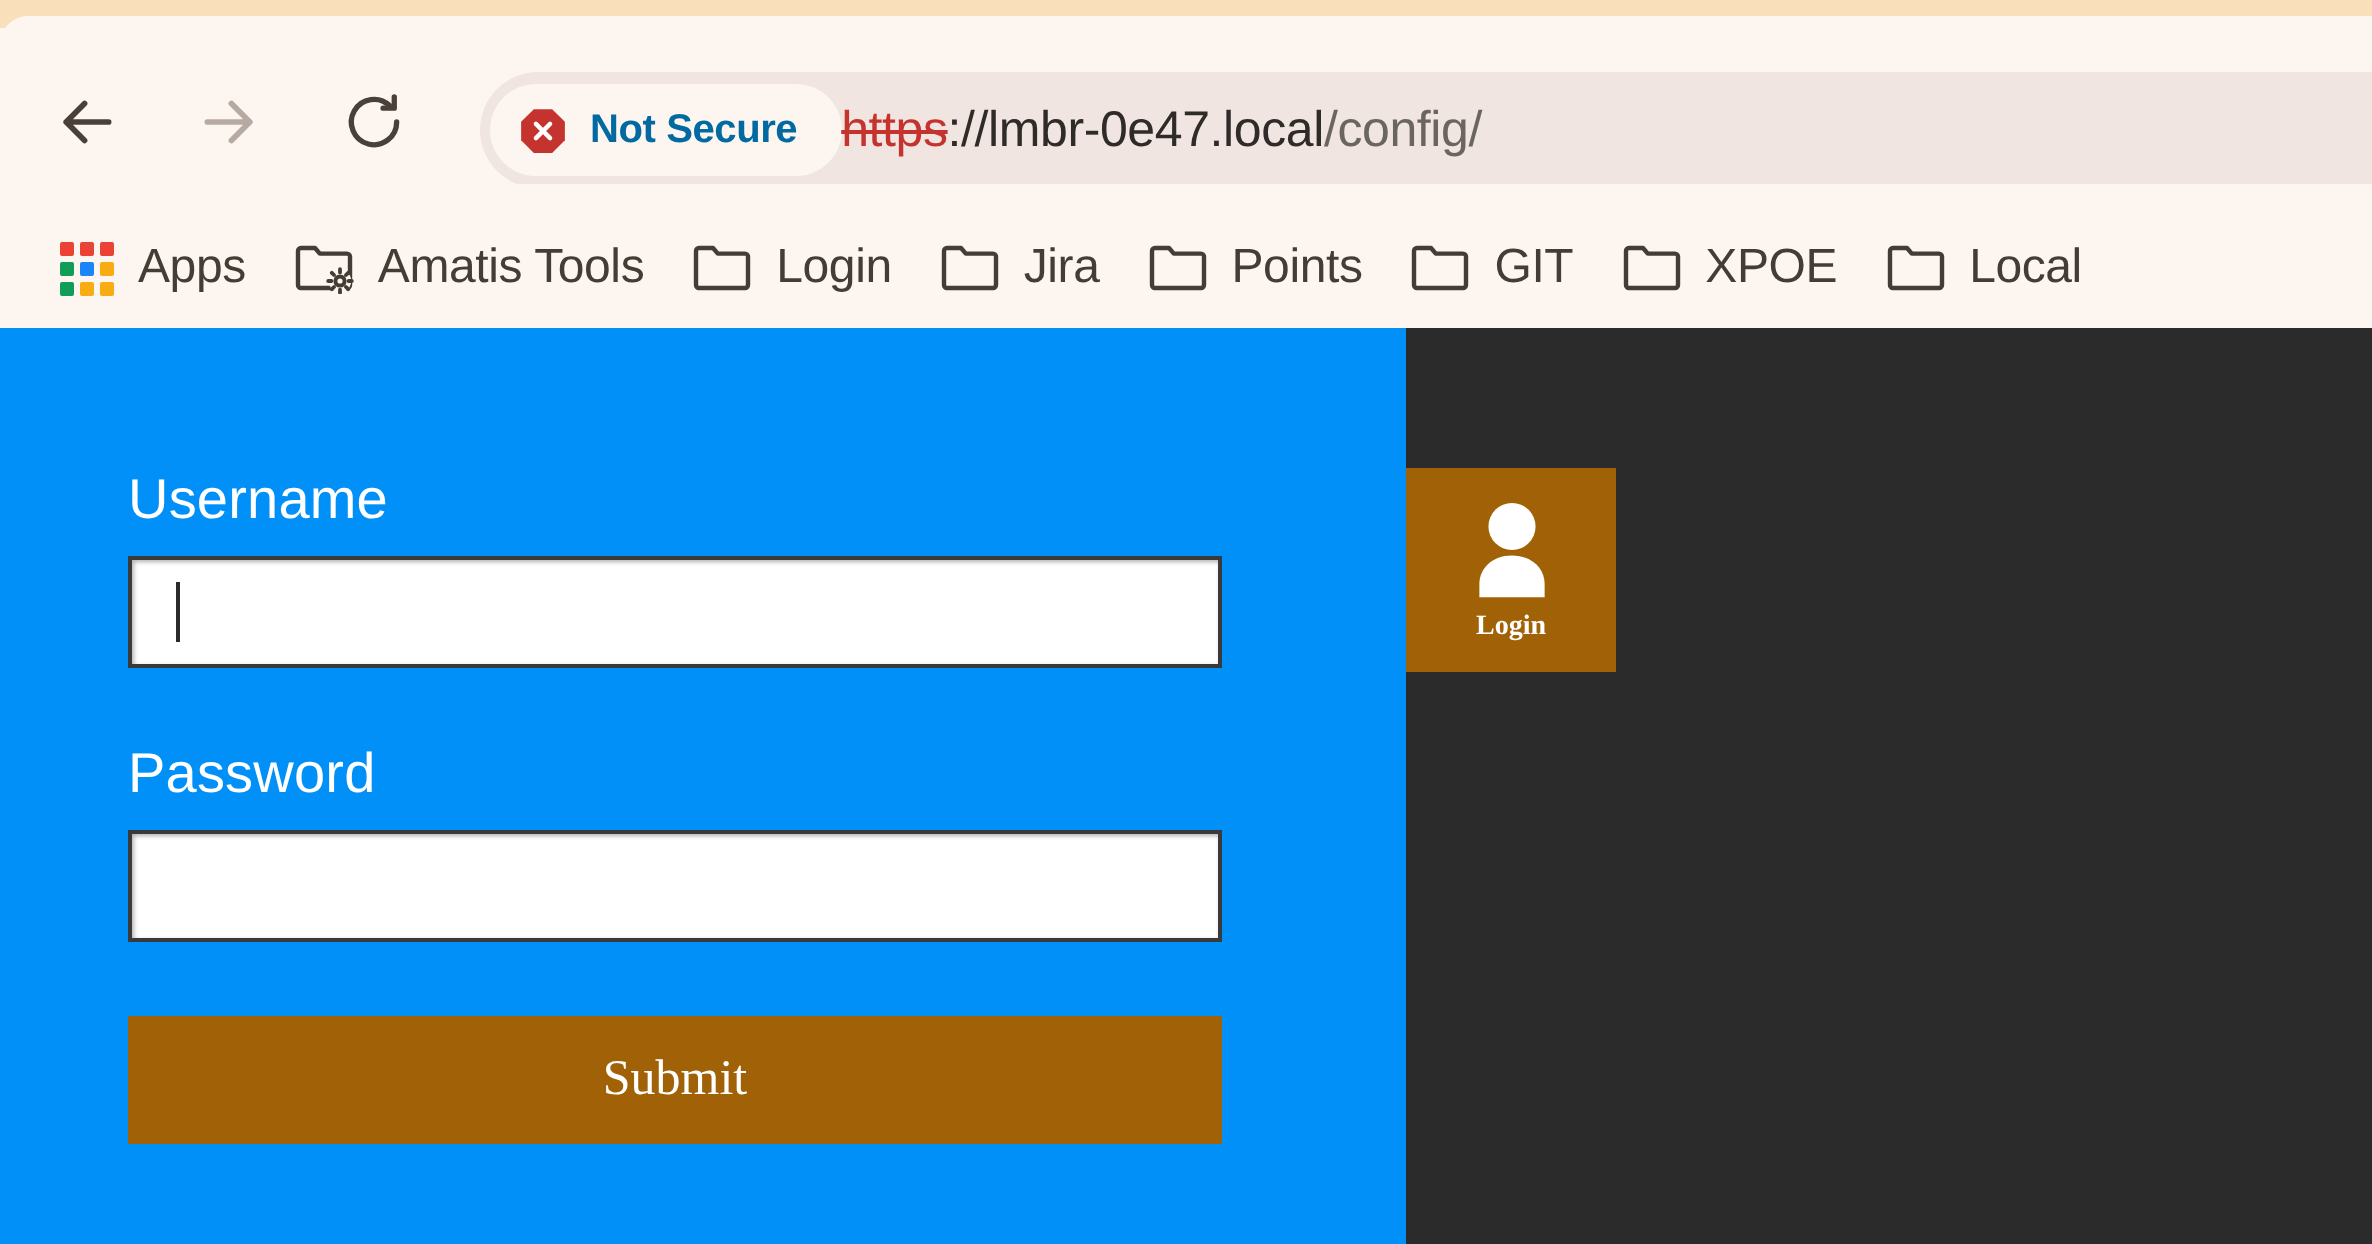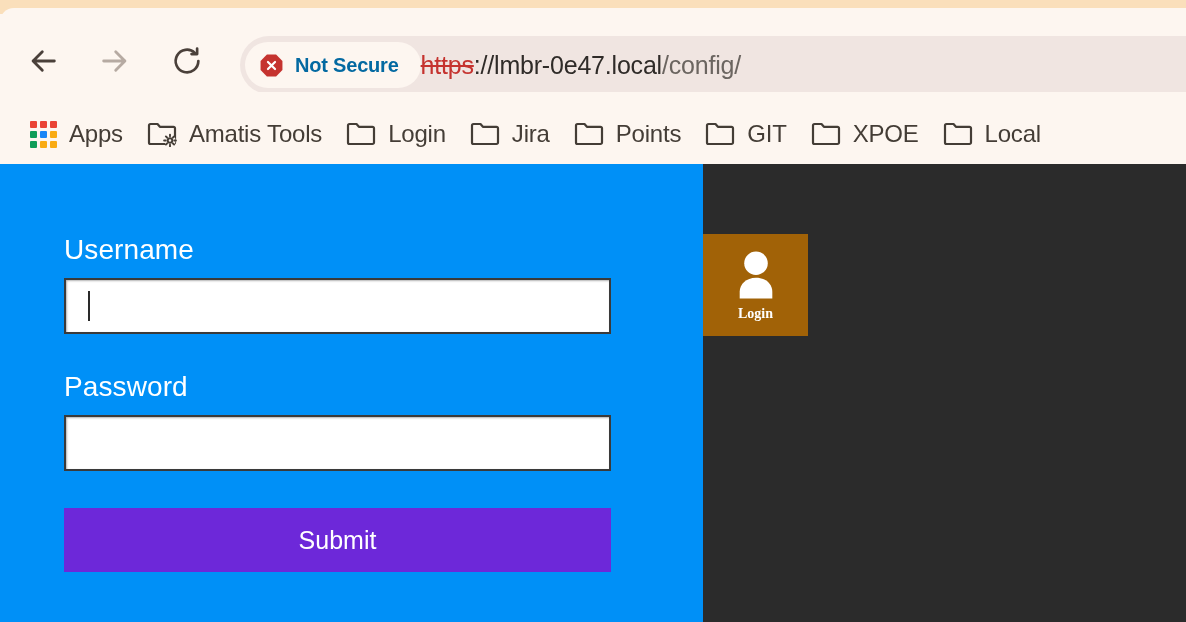--- a/index.html
+++ b/index.html
@@ -206,24 +206,24 @@
     height: 30px;
     background: #2a2a2a;
   }
 
   .submit-btn {
     position: absolute;
     left: 64px;
     top: 344px;
     width: 547px;
     height: 64px;
-    background: #6d28d9;
+    background: #a16207;
     border: none;
     color: #ffffff;
-    font-family: Liberation Sans, sans-serif;
+    font-family: Liberation Serif, serif;
     font-size: 25px;
     cursor: pointer;
     display: flex;
     align-items: center;
     justify-content: center;
   }
 
   .login-tile {
     position: absolute;
     left: 703px;

